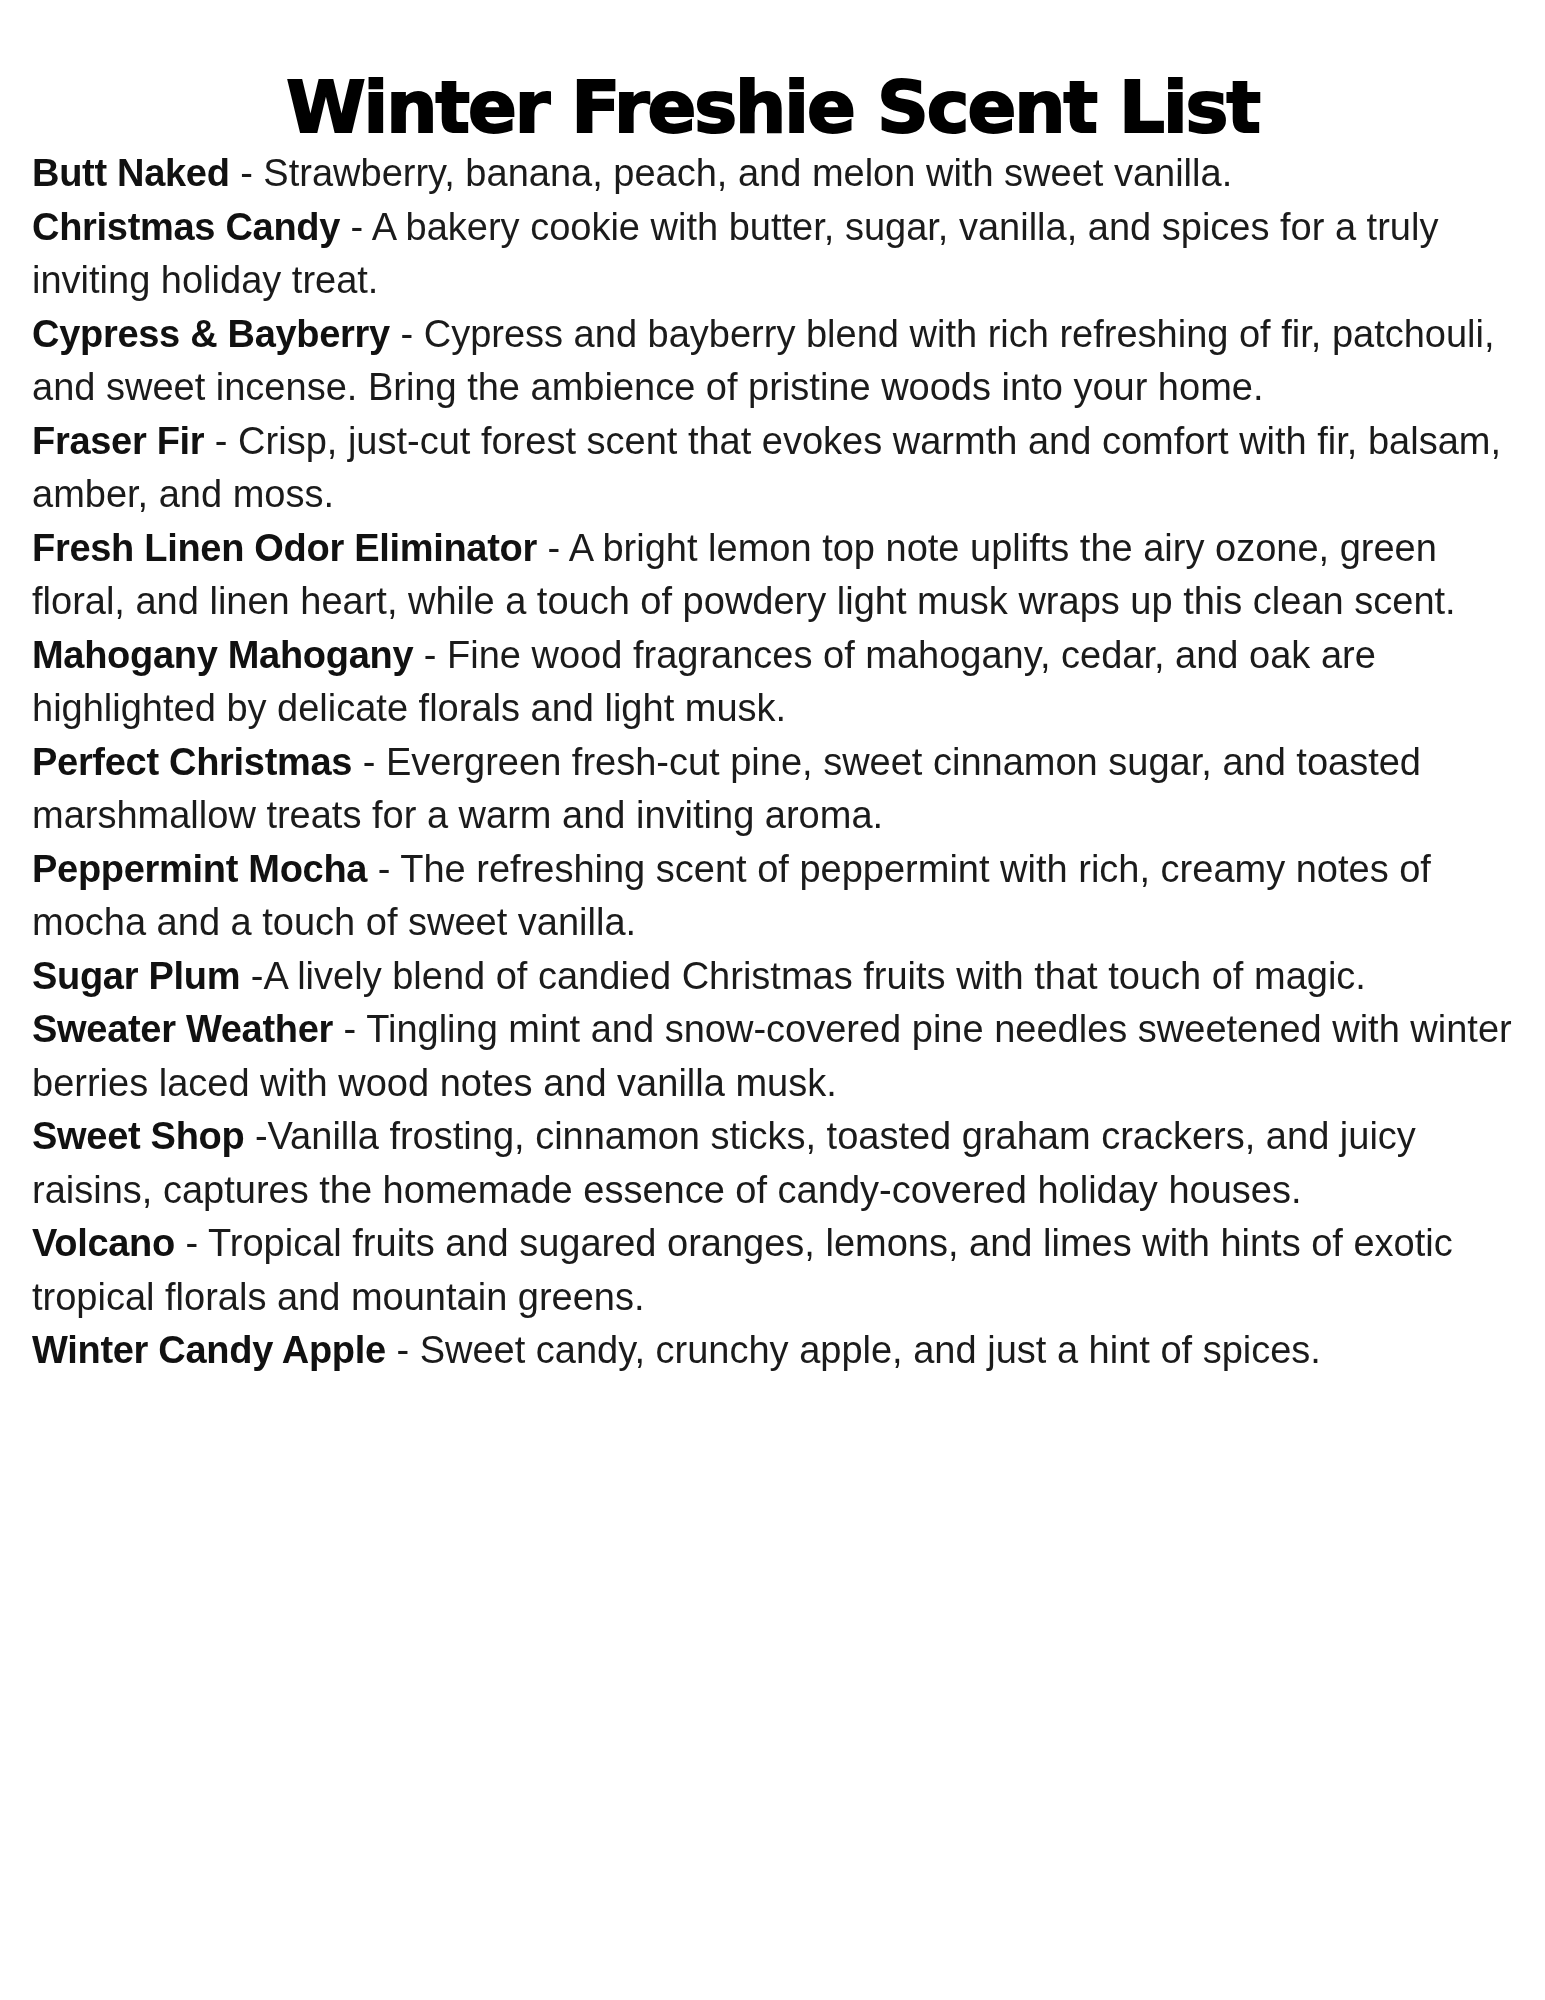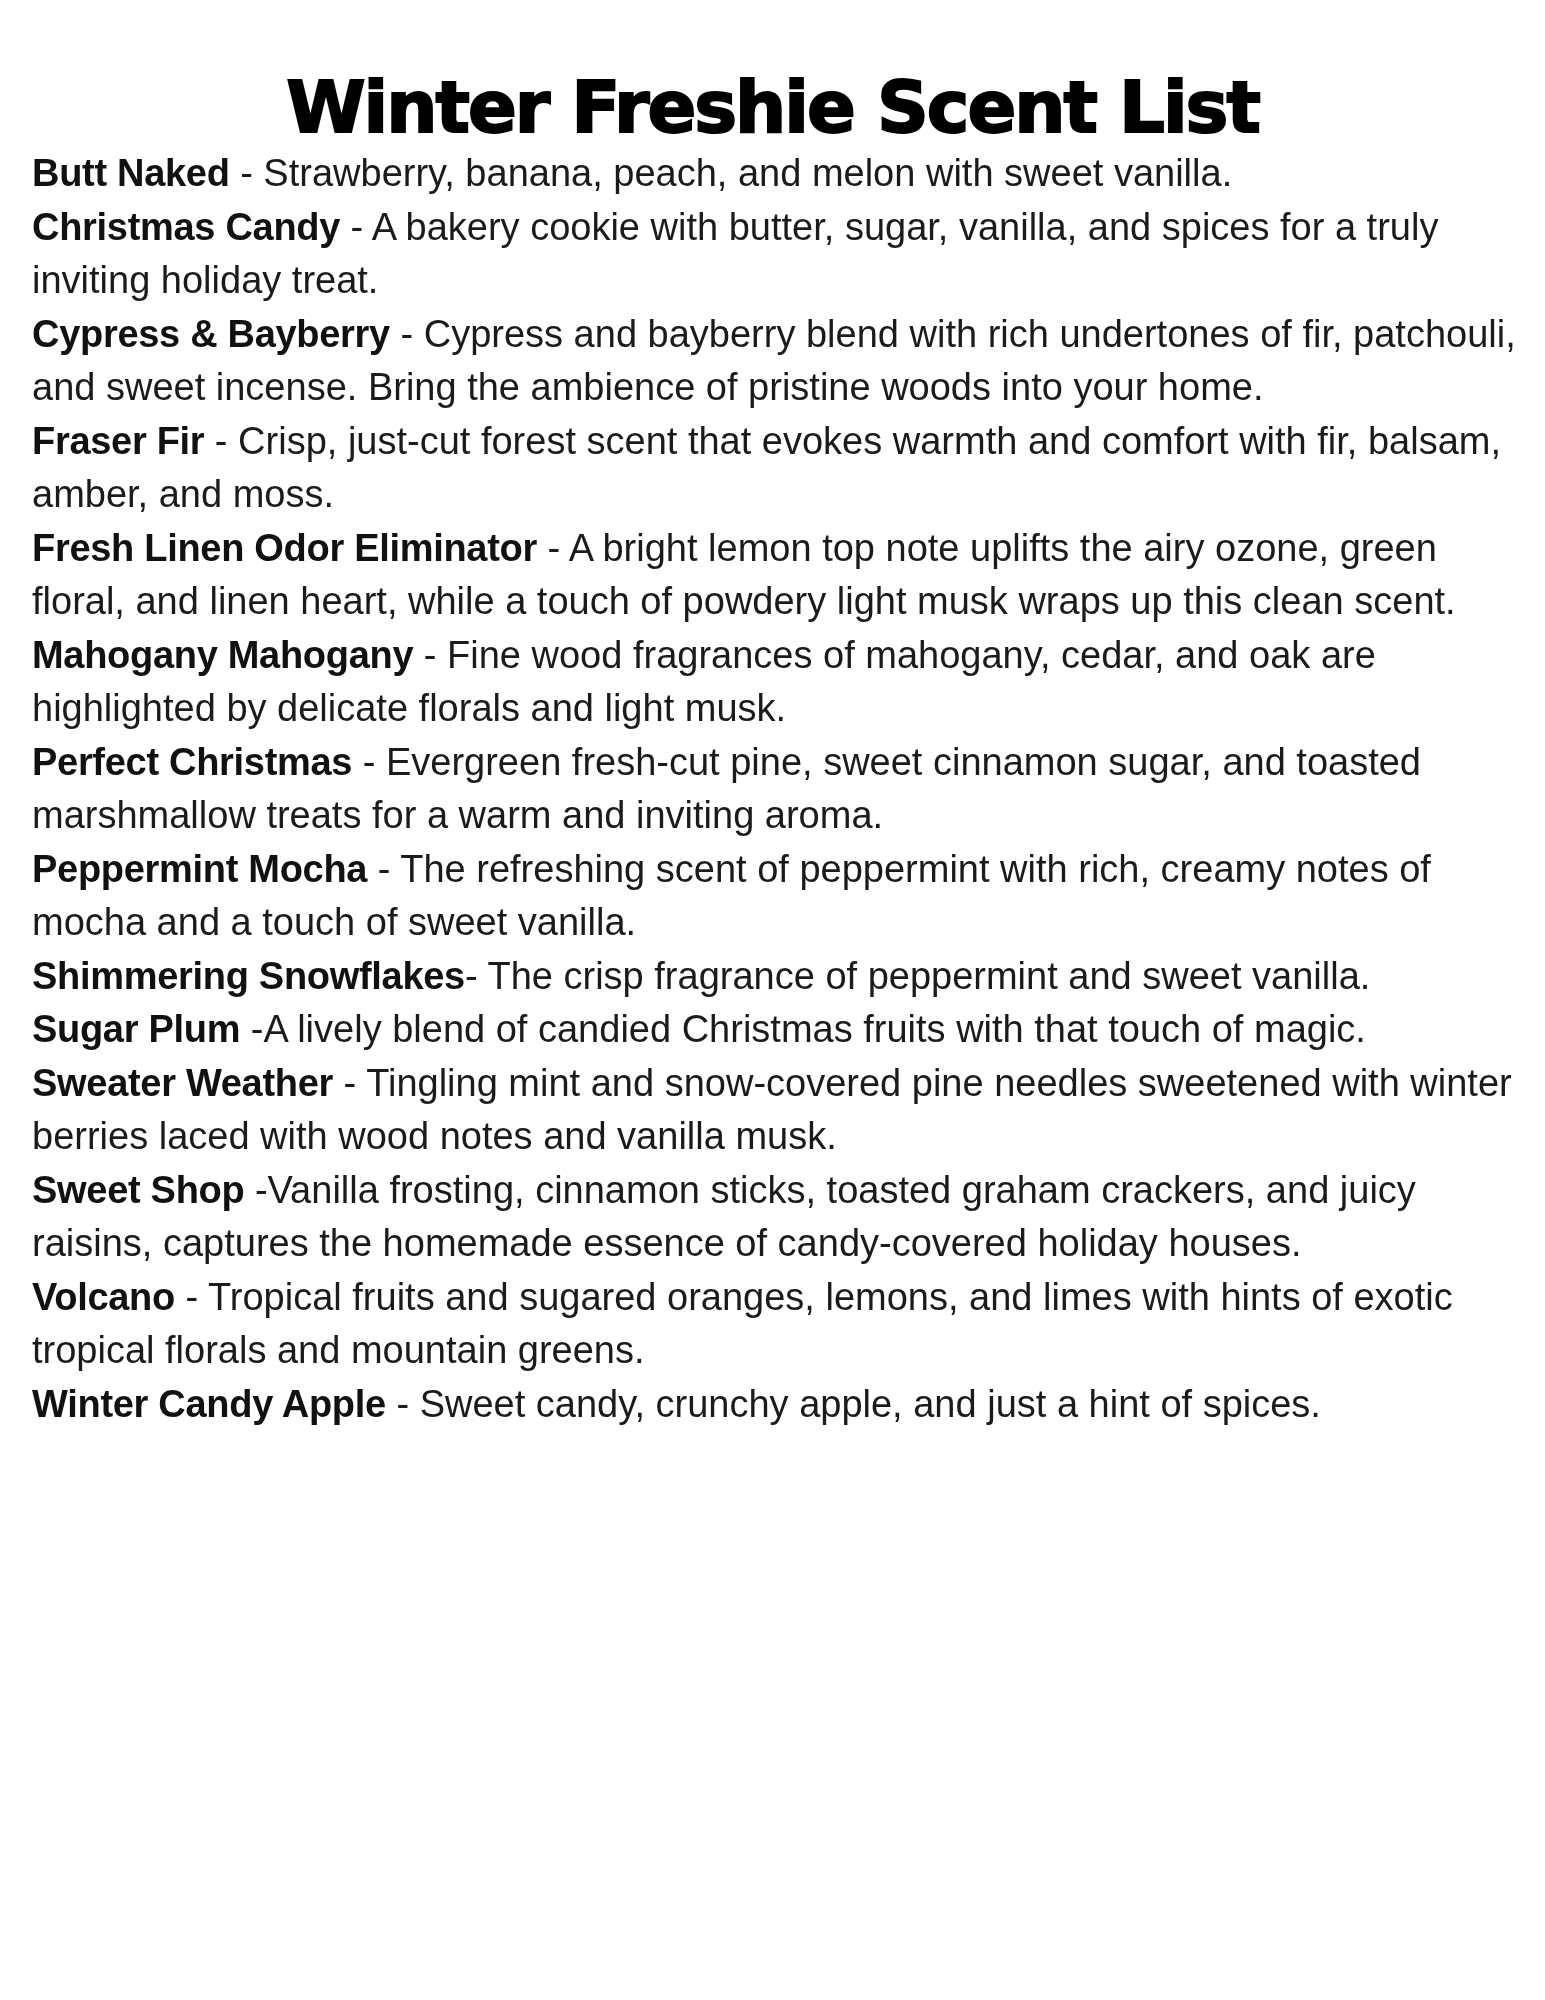--- a/index.html
+++ b/index.html
@@ -55,34 +55,33 @@
 
 <div class="page">
   <h1 class="page-title">Winter Freshie Scent List</h1>
 
   <div class="scent-list">
   <p class="scent"><strong class="scent-name">Butt Naked</strong><span class="scent-sep"> - </span><span class="scent-desc">Strawberry, banana, peach, and melon with sweet vanilla.</span></p>
 
   <p class="scent"><strong class="scent-name">Christmas Candy</strong><span class="scent-sep"> - </span><span class="scent-desc">A bakery cookie with butter, sugar, vanilla, and spices for a truly inviting holiday treat.</span></p>
 
 
-  <p class="scent"><strong class="scent-name">Cypress &amp; Bayberry</strong><span class="scent-sep"> - </span><span class="scent-desc">Cypress and bayberry blend with rich undertones of fir, patchouli, and sweet incense. Bring the ambience of pristine woods into your home.</span></p>
+  <p class="scent"><strong class="scent-name">Cypress &amp; Bayberry</strong><span class="scent-sep"> - </span><span class="scent-desc">Cypress and bayberry blend with rich refreshing of fir, patchouli, and sweet incense. Bring the ambience of pristine woods into your home.</span></p>
 
   <p class="scent"><strong class="scent-name">Fraser Fir</strong><span class="scent-sep"> - </span><span class="scent-desc">Crisp, just-cut forest scent that evokes warmth and comfort with fir, balsam, amber, and moss.</span></p>
 
   <p class="scent"><strong class="scent-name">Fresh Linen Odor Eliminator</strong><span class="scent-sep"> - </span><span class="scent-desc">A bright lemon top note uplifts the airy ozone, green floral, and linen heart, while a touch of powdery light musk wraps up this clean scent.</span></p>
 
   <p class="scent"><strong class="scent-name">Mahogany Mahogany</strong><span class="scent-sep"> - </span><span class="scent-desc">Fine wood fragrances of mahogany, cedar, and oak are highlighted by delicate florals and light musk.</span></p>
 
 
   <p class="scent"><strong class="scent-name">Perfect Christmas</strong><span class="scent-sep"> - </span><span class="scent-desc">Evergreen fresh-cut pine, sweet cinnamon sugar, and toasted marshmallow treats for a warm and inviting aroma.</span></p>
 
   <p class="scent"><strong class="scent-name">Peppermint Mocha</strong><span class="scent-sep"> - </span><span class="scent-desc">The refreshing scent of peppermint with rich, creamy notes of mocha and a touch of sweet vanilla.</span></p>
 
-  <p class="scent"><strong class="scent-name">Shimmering Snowflakes</strong><span class="scent-sep">- </span><span class="scent-desc">The crisp fragrance of peppermint and sweet vanilla.</span></p>
 
   <p class="scent"><strong class="scent-name">Sugar Plum</strong><span class="scent-sep"> -</span><span class="scent-desc">A lively blend of candied Christmas fruits with that touch of magic.</span></p>
 
   <p class="scent"><strong class="scent-name">Sweater Weather</strong><span class="scent-sep"> - </span><span class="scent-desc">Tingling mint and snow-covered pine needles sweetened with winter berries laced with wood notes and vanilla musk.</span></p>
 
   <p class="scent"><strong class="scent-name">Sweet Shop</strong><span class="scent-sep"> -</span><span class="scent-desc">Vanilla frosting, cinnamon sticks, toasted graham crackers, and juicy raisins, captures the homemade essence of candy-covered holiday houses.</span></p>
 
   <p class="scent"><strong class="scent-name">Volcano</strong><span class="scent-sep"> - </span><span class="scent-desc">Tropical fruits and sugared oranges, lemons, and limes with hints of exotic tropical florals and mountain greens.</span></p>
 
   <p class="scent"><strong class="scent-name">Winter Candy Apple</strong><span class="scent-sep"> - </span><span class="scent-desc">Sweet candy, crunchy apple, and just a hint of spices.</span></p>

